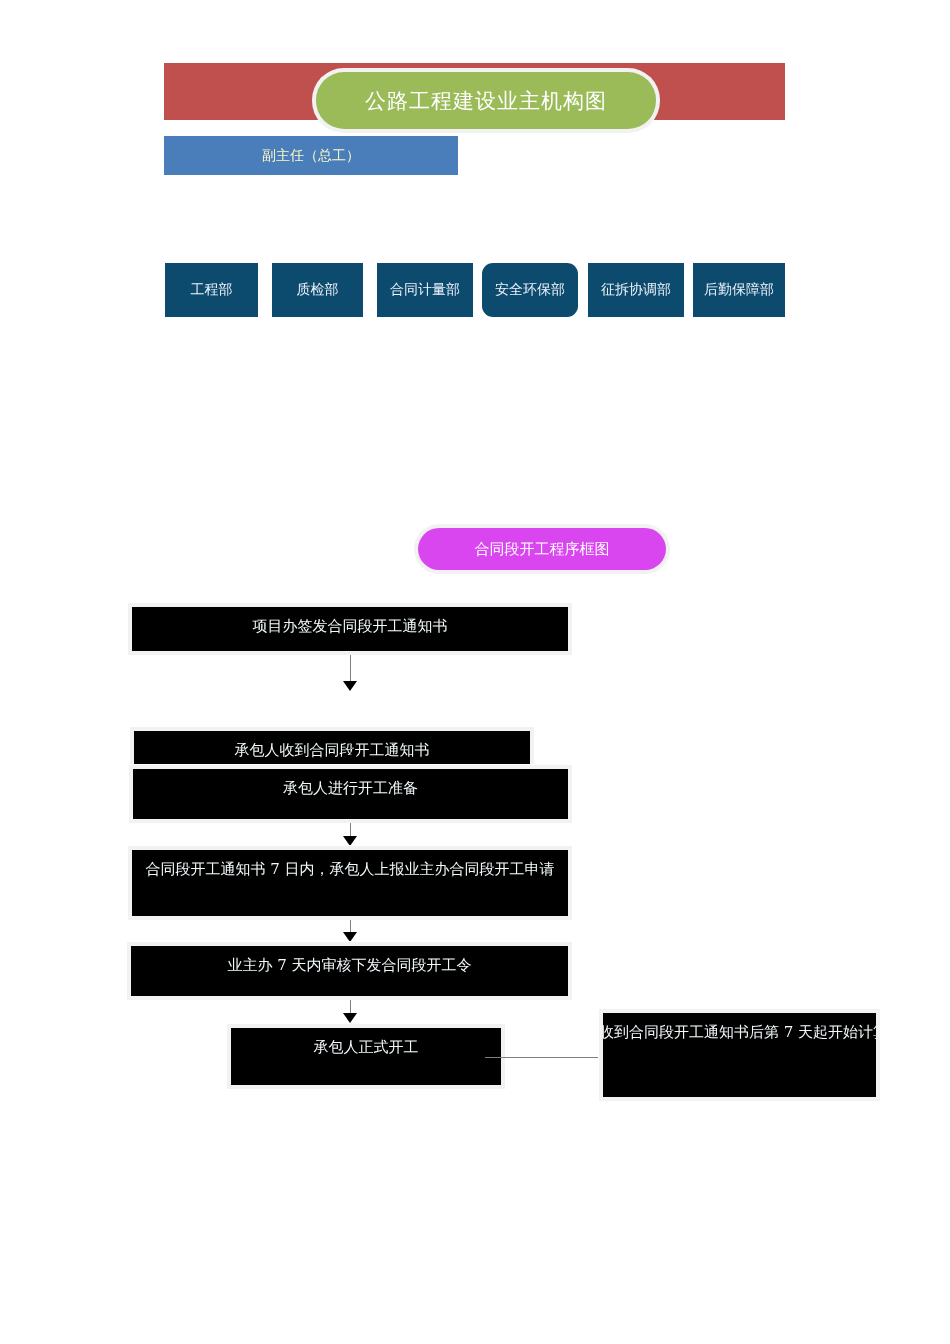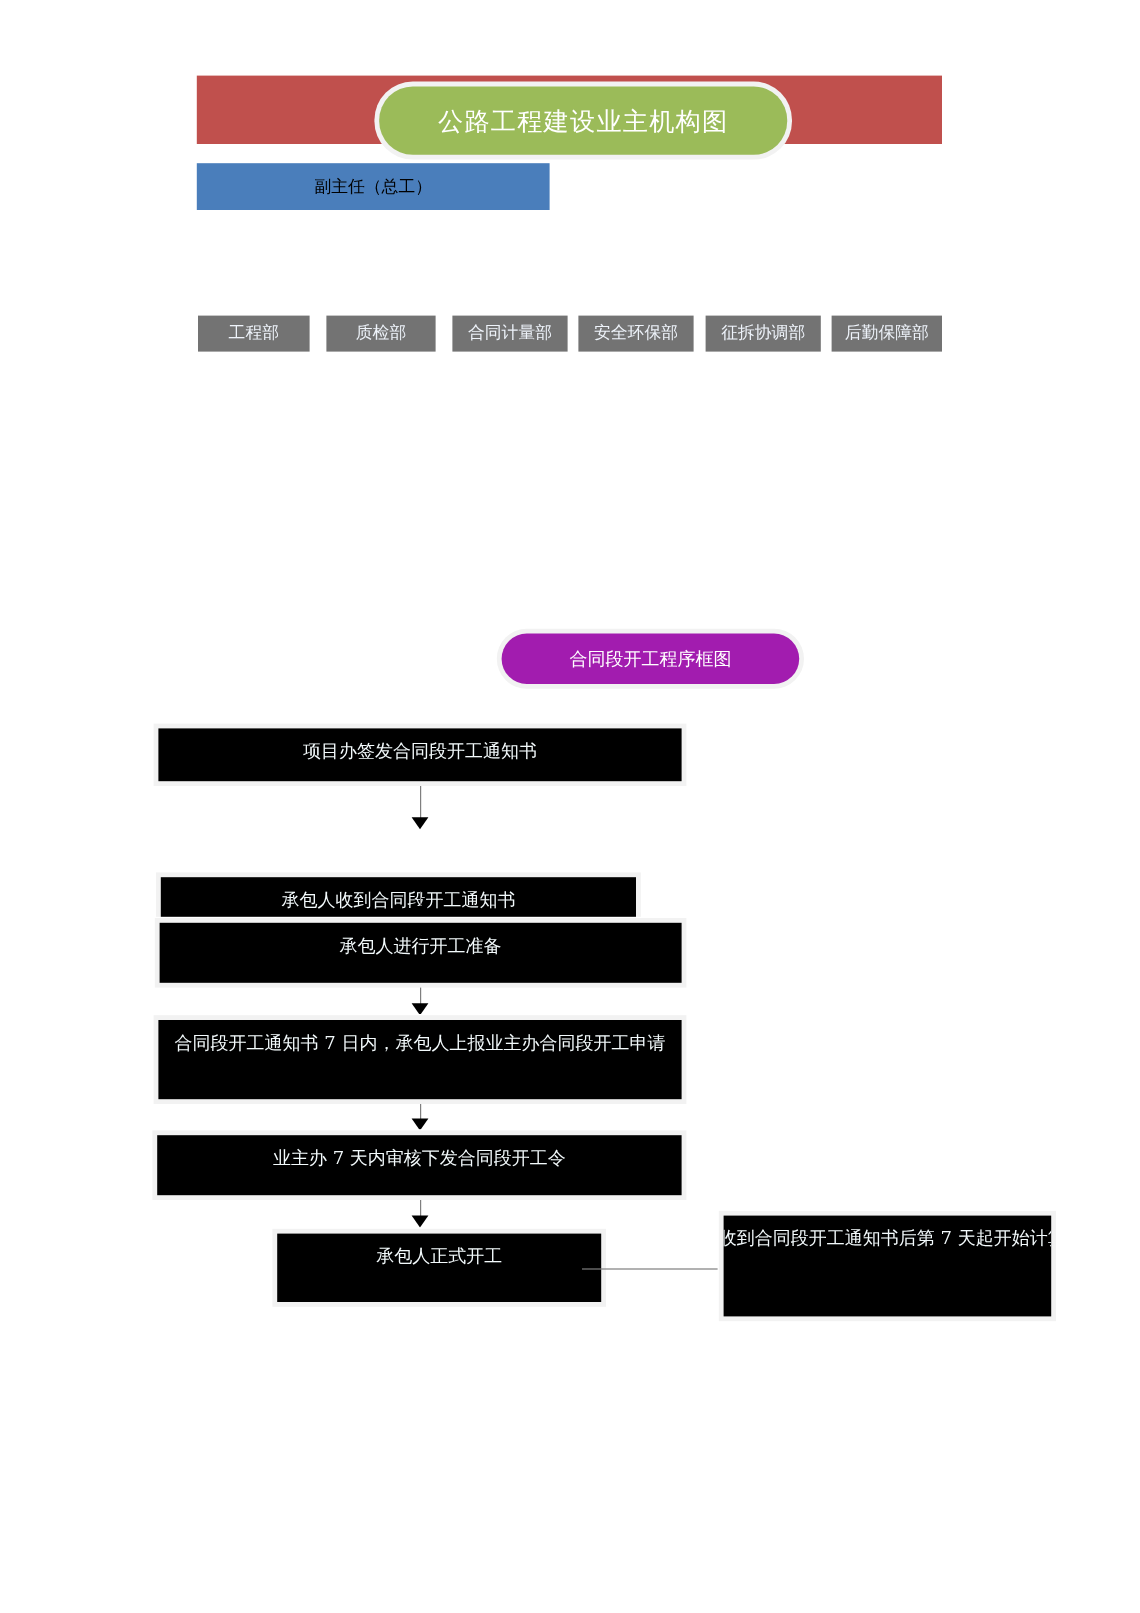--- a/index.html
+++ b/index.html
@@ -62,59 +62,59 @@
     top: 136px;
     width: 294px;
     height: 39px;
     background: #4a7ebb;
     display: flex;
     align-items: center;
     justify-content: center;
     box-shadow: 0 0 0 1px rgba(255,255,255,0.6);
   }
   .dep-head .dep-head-text {
-    color: #000000;
+    color: #fef9c3;
     font-size: 14px;
     white-space: nowrap;
     font-family: Liberation Mono, monospace;
   }
 
   .dept-row {
     position: absolute;
     left: 165px;
     top: 263px;
     width: 620px;
     height: 46px;
   }
   .dept-box {
     position: absolute;
     top: 0;
-    height: 30px;
-    background: #737373;
+    height: 54px;
+    background: #0c4a6e;
     display: flex;
     align-items: center;
     justify-content: center;
     box-shadow: 0 0 0 1px rgba(255,255,255,0.6);
   }
   .dept-box .dept-text {
     color: #eef3fa;
     font-size: 14px;
     white-space: nowrap;
     font-family: "DejaVu Serif", "Liberation Serif", serif;
   }
 
   
 
   .flow-title {
     position: absolute;
     left: 418px;
     top: 528px;
     width: 248px;
     height: 42px;
-    background: #a21caf;
+    background: #d946ef;
     border-radius: 21px;
     box-shadow: 0 0 0 4px #f2f2f2;
     display: flex;
     align-items: center;
     justify-content: center;
   }
   .flow-title .flow-title-text {
     color: #ffffff;
     font-size: 15px;
     white-space: nowrap;
@@ -180,21 +180,21 @@
     </div>
 
     <div class="dept-box" style="left:107px;width:91px;">
       <span class="dept-text">质检部</span>
     </div>
 
     <div class="dept-box" style="left:212px;width:96px;">
       <span class="dept-text">合同计量部</span>
     </div>
 
-    <div class="dept-box" style="left:317px;width:96px;">
+    <div class="dept-box" style="left:317px;width:96px;border-radius:11px;">
       <span class="dept-text">安全环保部</span>
     </div>
 
     <div class="dept-box" style="left:423px;width:96px;">
       <span class="dept-text">征拆协调部</span>
     </div>
 
     <div class="dept-box" style="left:528px;width:92px;justify-content:center;">
       <span class="dept-text">后勤保障部</span>
     </div>

